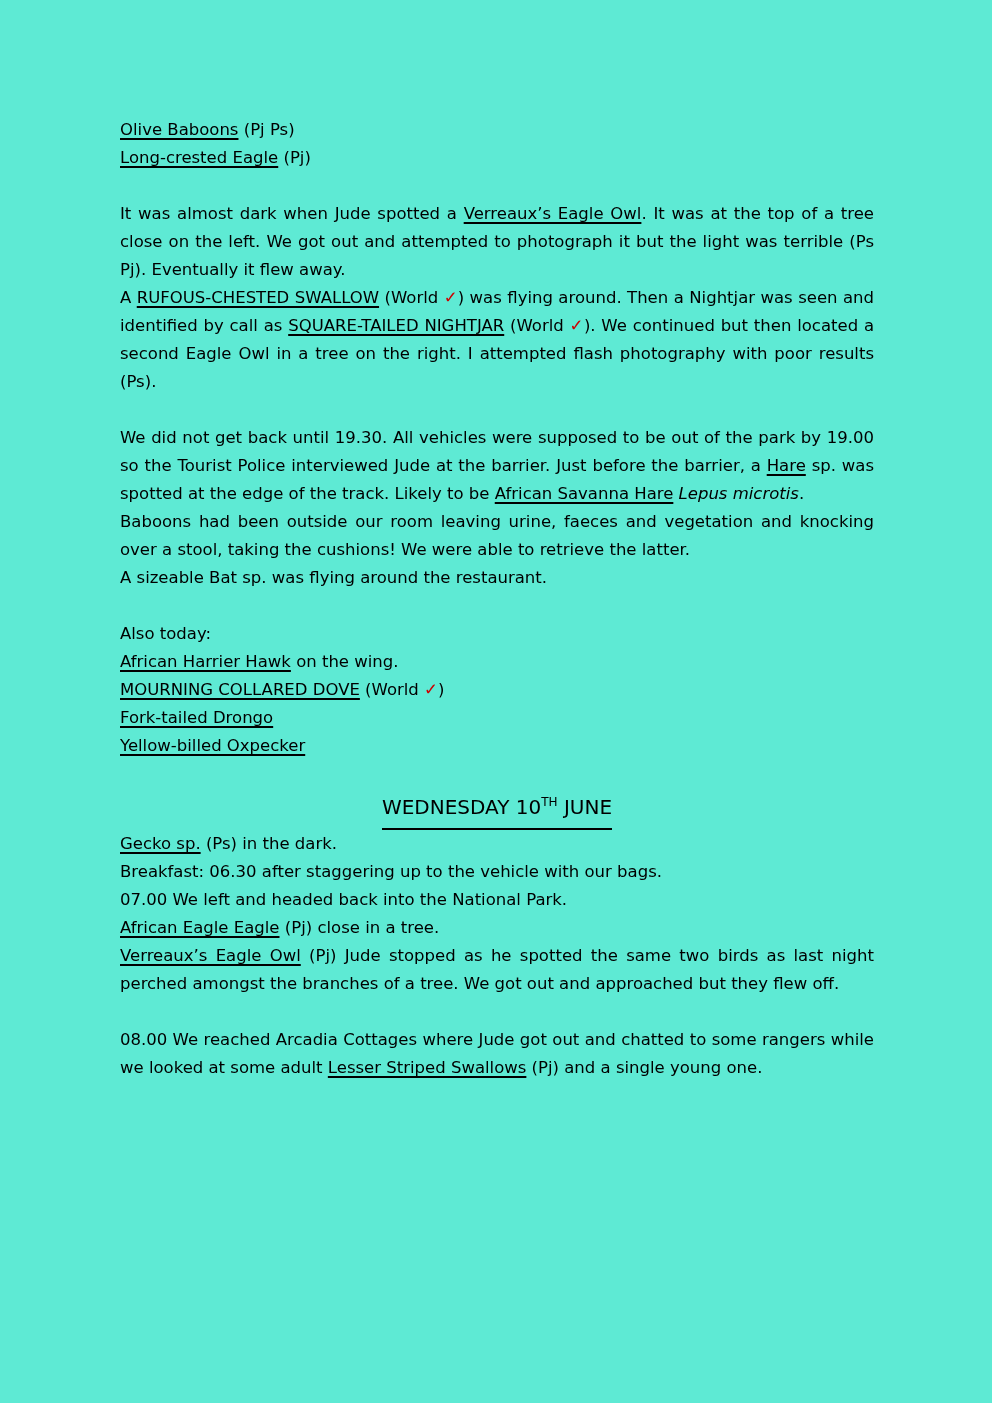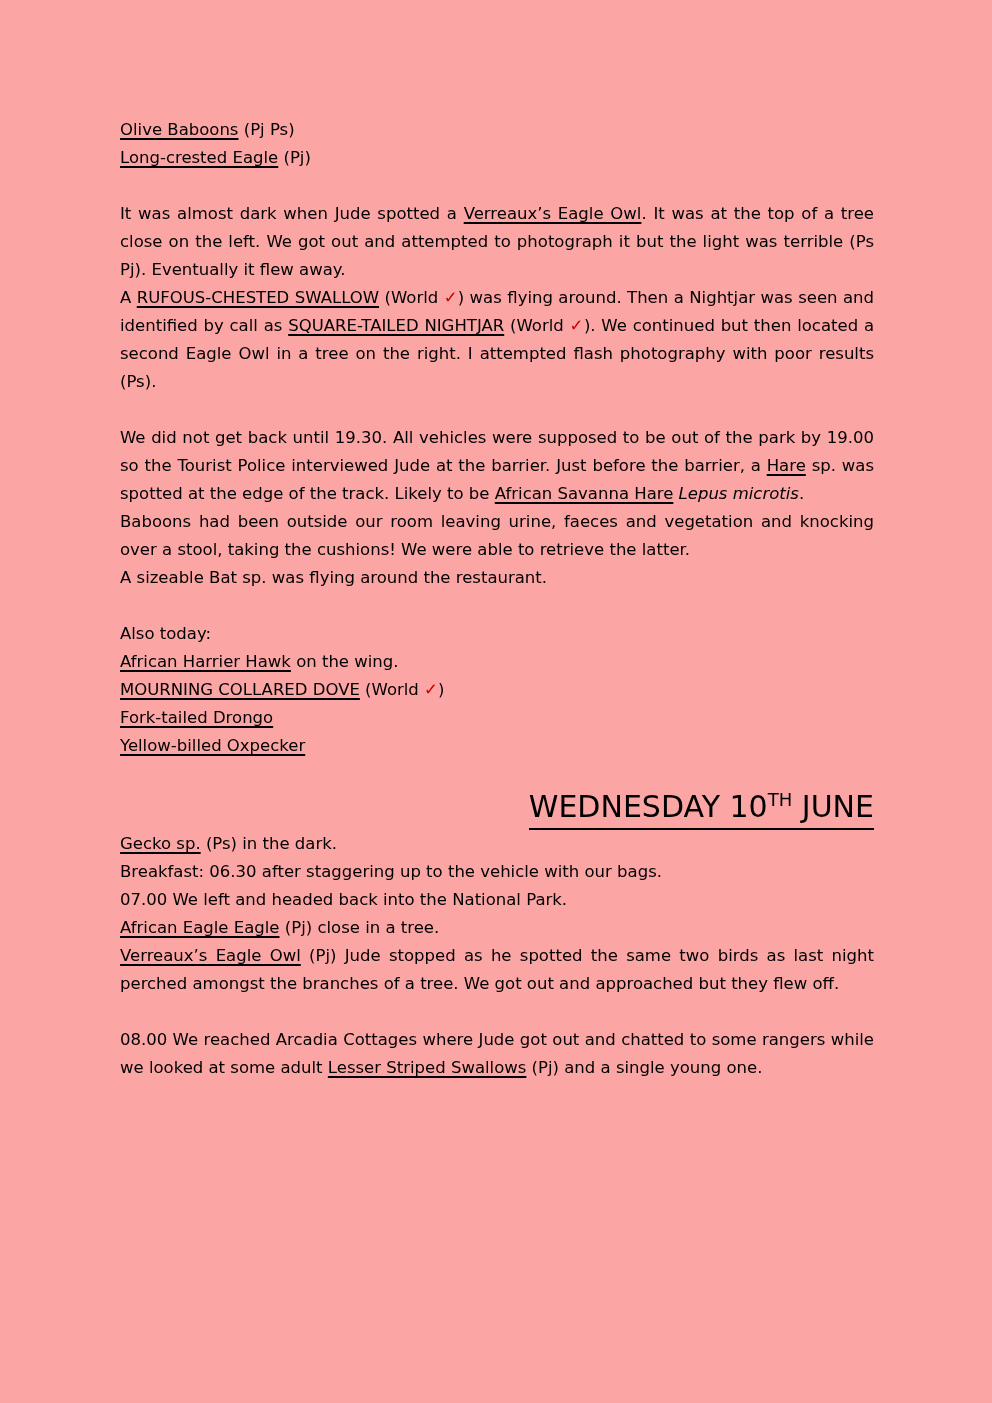--- a/index.html
+++ b/index.html
@@ -1,32 +1,32 @@
 <!DOCTYPE html>
 <html style="--check-color: #cc0000;"><head>
 <meta charset="utf-8">
 <style>
   * { box-sizing: border-box; }
   html, body { margin: 0; padding: 0; background: #ffffff; }
   .page {
     position: relative;
     width: 992px;
     height: 1403px;
-    background: #fca5a5;
+    background: #5eead4;
     padding: 116px 118px 0 120px;
     font-family: "DejaVu Sans", sans-serif;
     font-size: 16.5px;
     line-height: 28px;
     color: #000000;
     overflow: hidden;
   }
   .para  { text-align: justify; }
   .line  { text-align: left; }
   .blank { height: 28px; }
-  .heading { font-size: 30px; line-height: 38px; text-align: right; }
+  .heading { font-size: 20px; line-height: 38px; text-align: center; }
   .heading-inner {
     display: inline-block;
     border-bottom: 2px solid #000;
     padding-bottom: 2px;
   }
   .u {
     text-decoration: underline;
     text-decoration-thickness: 1.5px;
     text-underline-offset: 3px;
   }

